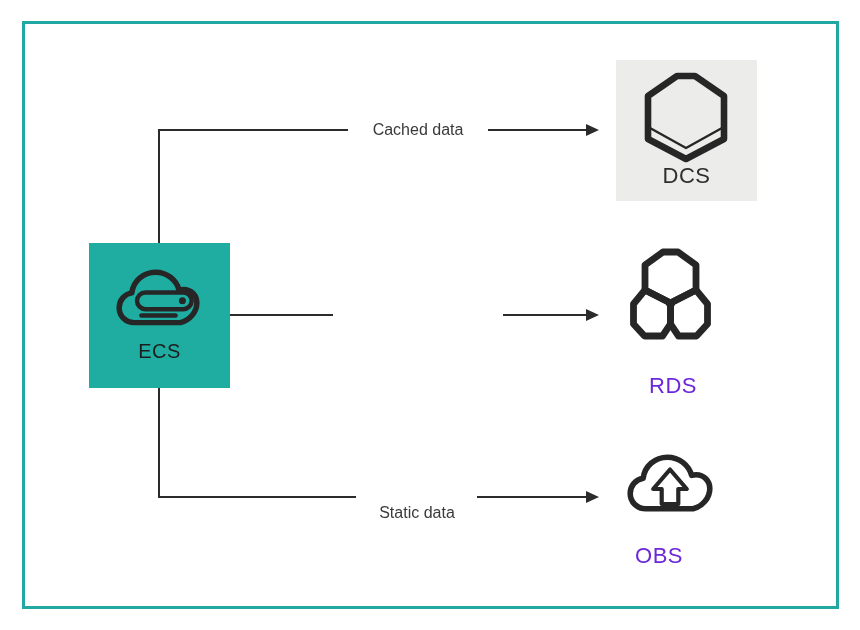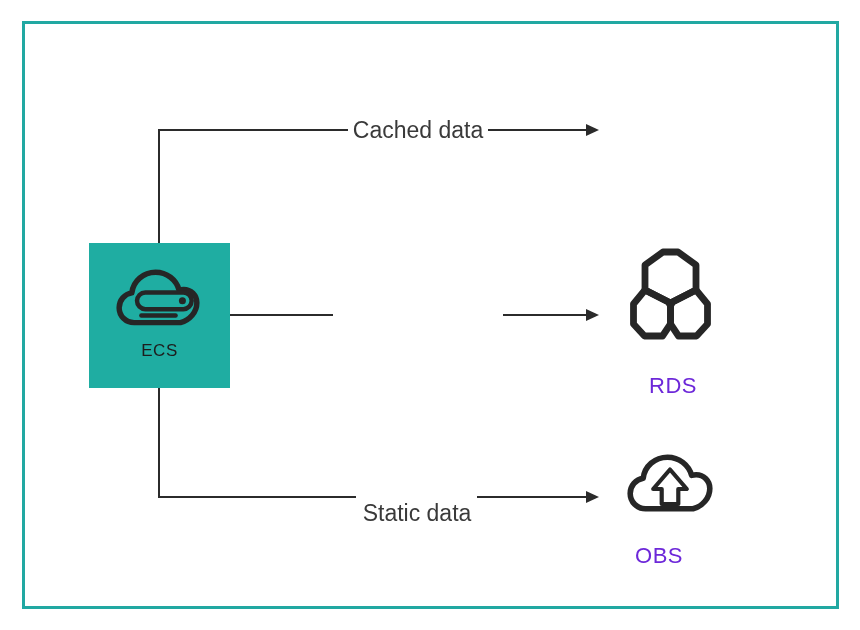--- a/index.html
+++ b/index.html
@@ -6,30 +6,30 @@
   .page{position:relative;width:860px;height:630px;background:#ffffff;overflow:hidden;
         font-family:"Liberation Sans", sans-serif;}
   .frame{position:absolute;left:22px;top:21px;width:817px;height:588px;
          box-sizing:border-box;border:3px solid #21a8a2;background:transparent;}
   .node{position:absolute;}
   .ecs-node{left:89px;top:243px;width:141px;height:145px;background:#1fada2;}
   .dcs-node{left:616px;top:60px;width:141px;height:141px;background:#ececeb;}
   .icon{position:absolute;display:block;}
   .node-label{position:absolute;width:100%;text-align:center;color:#2e2e2e;
               font-size:22px;line-height:24px;letter-spacing:0.5px;}
-  .ecs-label{top:96px;color:#1d1d1d;font-size:17px;}
+  .ecs-label{top:96px;color:#1d1d1d;font-size:20px;}
   .dcs-label{top:104px;}
   .free-label{position:absolute;text-align:center;color:#6d28d9;font-size:22px;
               line-height:24px;letter-spacing:0.5px;margin-top:20px;}
   .hline{position:absolute;height:2px;background:#2b2b2b;}
   .vline{position:absolute;width:2px;background:#2b2b2b;}
   .arrowhead{position:absolute;width:0;height:0;border-top:6px solid transparent;
              border-bottom:6px solid transparent;border-left:13px solid #2b2b2b;}
   .flow-label{position:absolute;transform:translateX(-50%);white-space:nowrap;
-              color:#3a3a3a;font-size:23px;line-height:24px;text-align:center;}
+              color:#3a3a3a;font-size:16px;line-height:24px;text-align:center;}
   svg{overflow:visible;}
 </style>
 </head>
 <body>
 
 <div class="page">
   <div class="frame"></div>
 
   <div class="node ecs-node">
     <svg class="icon" style="left:28px;top:20px;" width="82" height="63" viewBox="0 0 84 64" aria-hidden="true">
@@ -43,20 +43,27 @@
     </svg>
     <div class="node-label ecs-label">ECS</div>
   </div>
 
   <div class="vline" style="left:158px;top:130px;height:113px;"></div>
   <div class="hline" style="left:158px;top:129px;width:190px;"></div>
   <div class="hline" style="left:488px;top:129px;width:99px;"></div>
   <div class="arrowhead" style="left:586px;top:124px;"></div>
   <div class="flow-label" style="left:418px;top:118px;">Cached data</div>
 
+  <div class="node dcs-node">
+    <svg class="icon" style="left:29px;top:13px;" width="82" height="88" viewBox="0 0 82 88" aria-hidden="true">
+      <path d="M 32,3 L 50,3 L 79,23 L 79,66 L 41,86 L 3,66 L 3,23 Z" fill="none" stroke="#262626" stroke-width="6.6" stroke-linejoin="round"></path>
+      <path d="M 5,55 L 41,75 L 77,55" fill="none" stroke="#262626" stroke-width="2.4" stroke-linejoin="round"></path>
+    </svg>
+    <div class="node-label dcs-label">DCS</div>
+  </div>
 
   <div class="hline" style="left:230px;top:314px;width:103px;"></div>
   <div class="hline" style="left:503px;top:314px;width:84px;"></div>
   <div class="arrowhead" style="left:586px;top:309px;"></div>
 
   <svg class="icon" style="left:628px;top:249px;" width="84" height="92" viewBox="0 0 84 92" aria-hidden="true">
     <path d="M 35,3 L 50,3 L 68,16 L 68,41 L 42.5,54 L 17,41 L 17,16 Z" fill="none" stroke="#262626" stroke-width="6.8" stroke-linejoin="round"></path>
     <path d="M 17,41 L 42.5,54 L 42.5,75 L 34.5,87 L 16.5,87 L 5.5,75 L 5.5,55 Z" fill="none" stroke="#262626" stroke-width="6.8" stroke-linejoin="round"></path>
     <path d="M 68,41 L 42.5,54 L 42.5,75 L 50.5,87 L 68.5,87 L 79.5,75 L 79.5,55 Z" fill="none" stroke="#262626" stroke-width="6.8" stroke-linejoin="round"></path>
     <circle cx="42.5" cy="54.5" r="4.6" fill="#262626"></circle>

